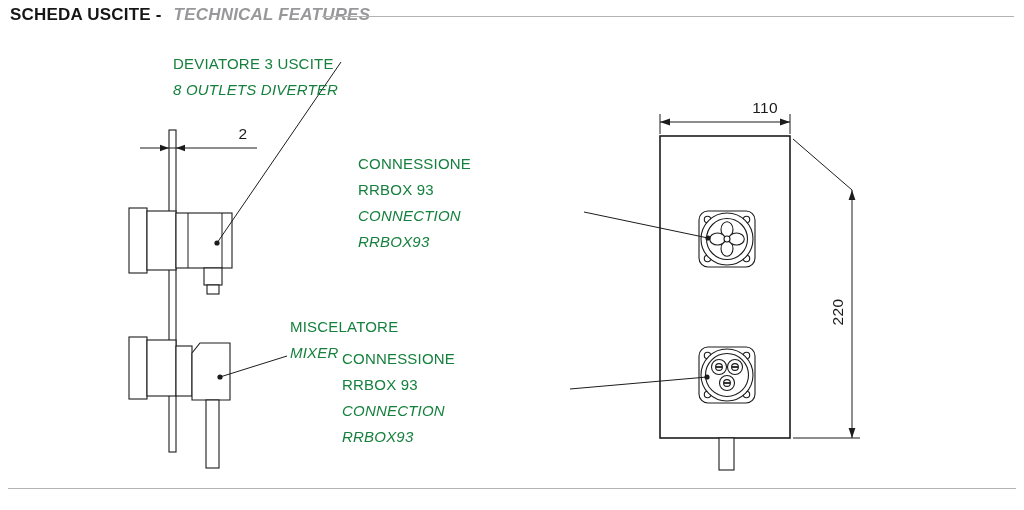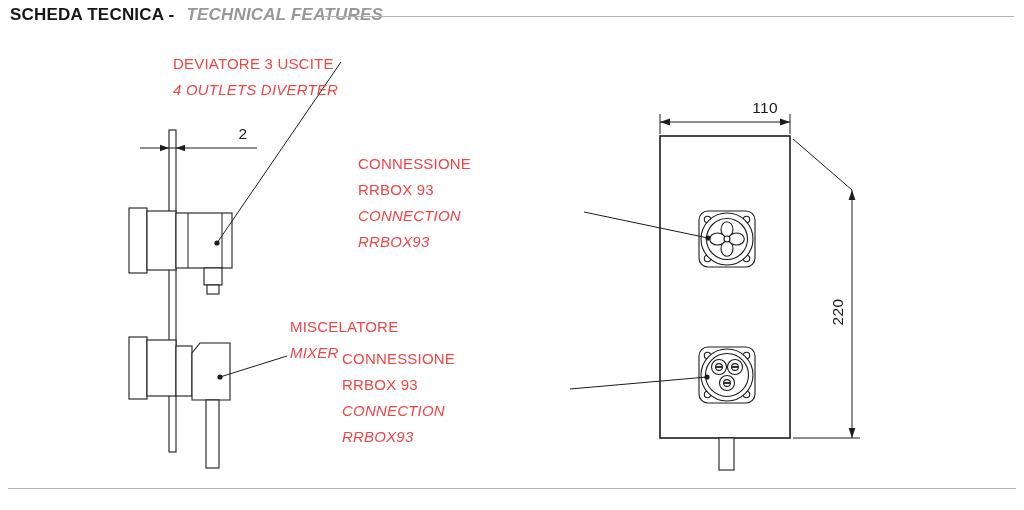--- a/index.html
+++ b/index.html
@@ -14,33 +14,33 @@
   .header-rule{position:absolute;left:312px;right:0;top:11px;height:0;border-top:1.5px solid #b3b3b3;}
   .footer-rule{position:absolute;left:8px;right:8px;top:488px;height:0;border-top:1.5px solid #b3b3b3;}
   
   svg.draw{position:absolute;left:0;top:0;}
   .thin{stroke:#1c1c1c;stroke-width:1;fill:none;}
   .fw{fill:#fff;stroke:#1c1c1c;stroke-width:1.1;}
   .fw2{fill:#fff;stroke:#1c1c1c;stroke-width:1.6;}
   .arr{fill:#1c1c1c;stroke:none;}
   .dot{fill:#1c1c1c;stroke:none;}
   
-  .lbl{position:absolute;font-size:15px;line-height:26px;letter-spacing:.2px;color:#ef4444;}
+  .lbl{position:absolute;font-size:15px;line-height:26px;letter-spacing:.2px;color:#15803d;}
   .lbl .it{font-style:italic;}
   .right-align{text-align:left;}
   .dim{position:absolute;font-size:15.5px;text-align:center;color:#1a1a1a;letter-spacing:.3px;}
   .rot{transform:rotate(-90deg);}
 </style>
 </head>
 <body>
 
 <div class="page">
 
   <div class="header">
-    <span class="t-it">SCHEDA TECNICA -</span><span class="t-en">TECHNICAL FEATURES</span>
+    <span class="t-it">SCHEDA USCITE -</span><span class="t-en">TECHNICAL FEATURES</span>
     <div class="header-rule"></div>
   </div>
 
   <svg class="draw" width="1024" height="510" viewBox="0 0 1024 510">
 
     <g>
 
       <rect x="169" y="130" width="7" height="322" class="fw"></rect>
 
       <g>
@@ -139,21 +139,21 @@
       </g>
       <g>
         <line x1="570" y1="389" x2="707" y2="377" class="thin"></line>
         <circle cx="707" cy="377" r="2.6" class="dot"></circle>
       </g>
     </g>
   </svg>
 
   <div class="lbl" style="left:173px;top:51px;">
     <div>DEVIATORE 3 USCITE</div>
-    <div class="it">4 OUTLETS DIVERTER</div>
+    <div class="it">8 OUTLETS DIVERTER</div>
   </div>
 
   <div class="lbl" style="left:290px;top:314px;">
     <div>MISCELATORE</div>
     <div class="it">MIXER</div>
   </div>
 
   <div class="lbl right-align" style="right:446px;top:151px;width:220px;">
     <div>CONNESSIONE</div>
     <div>RRBOX 93</div>

